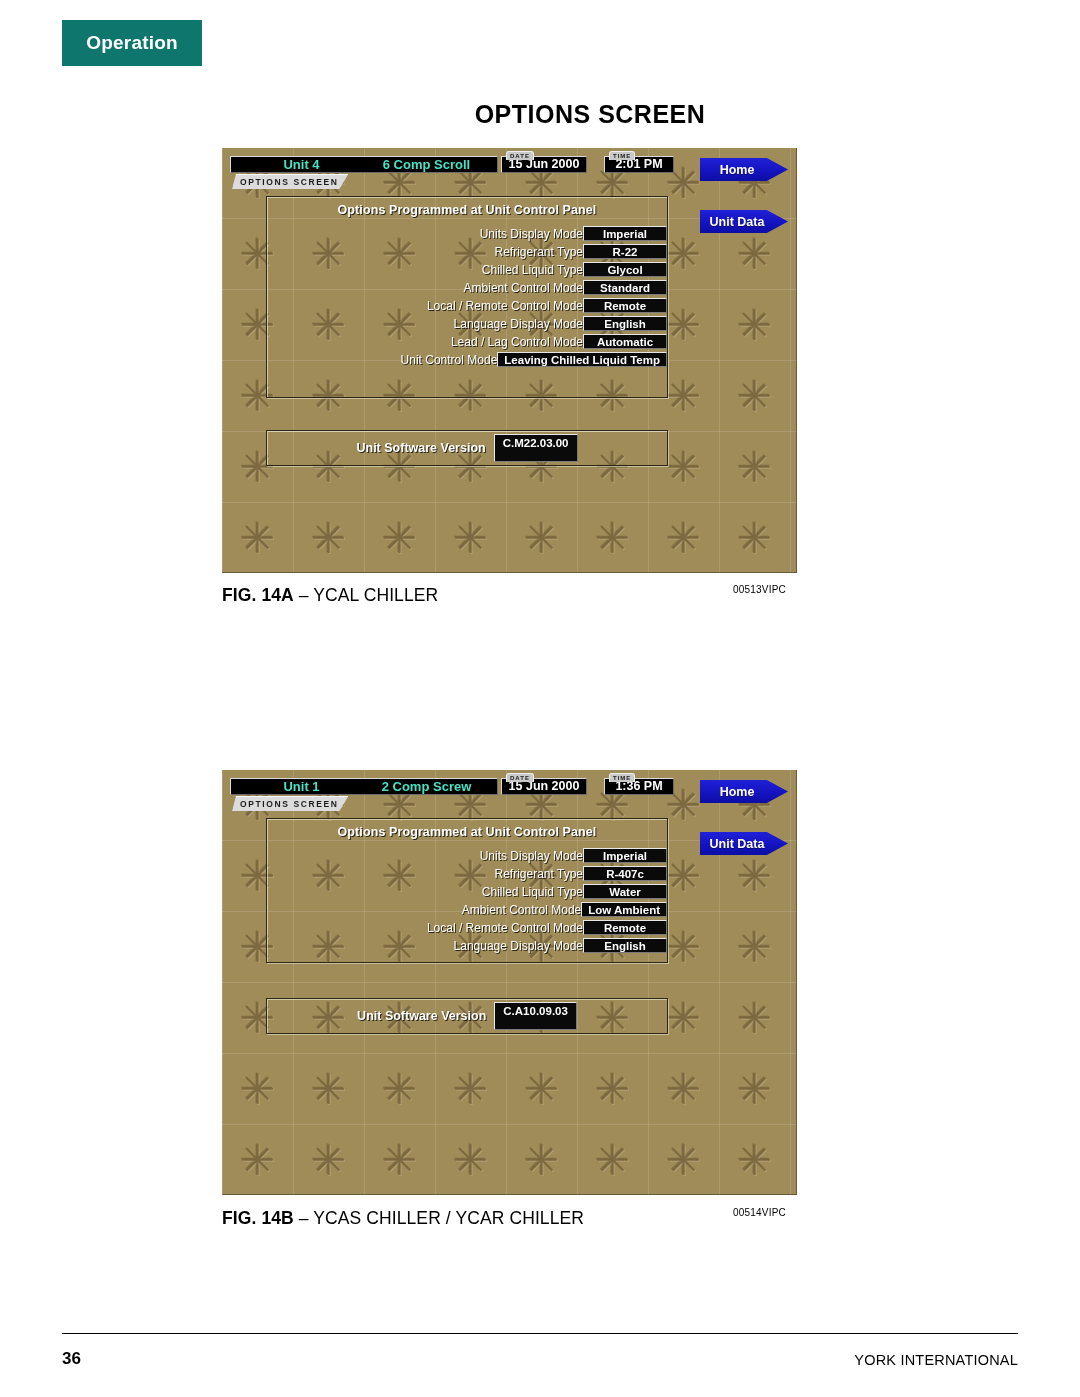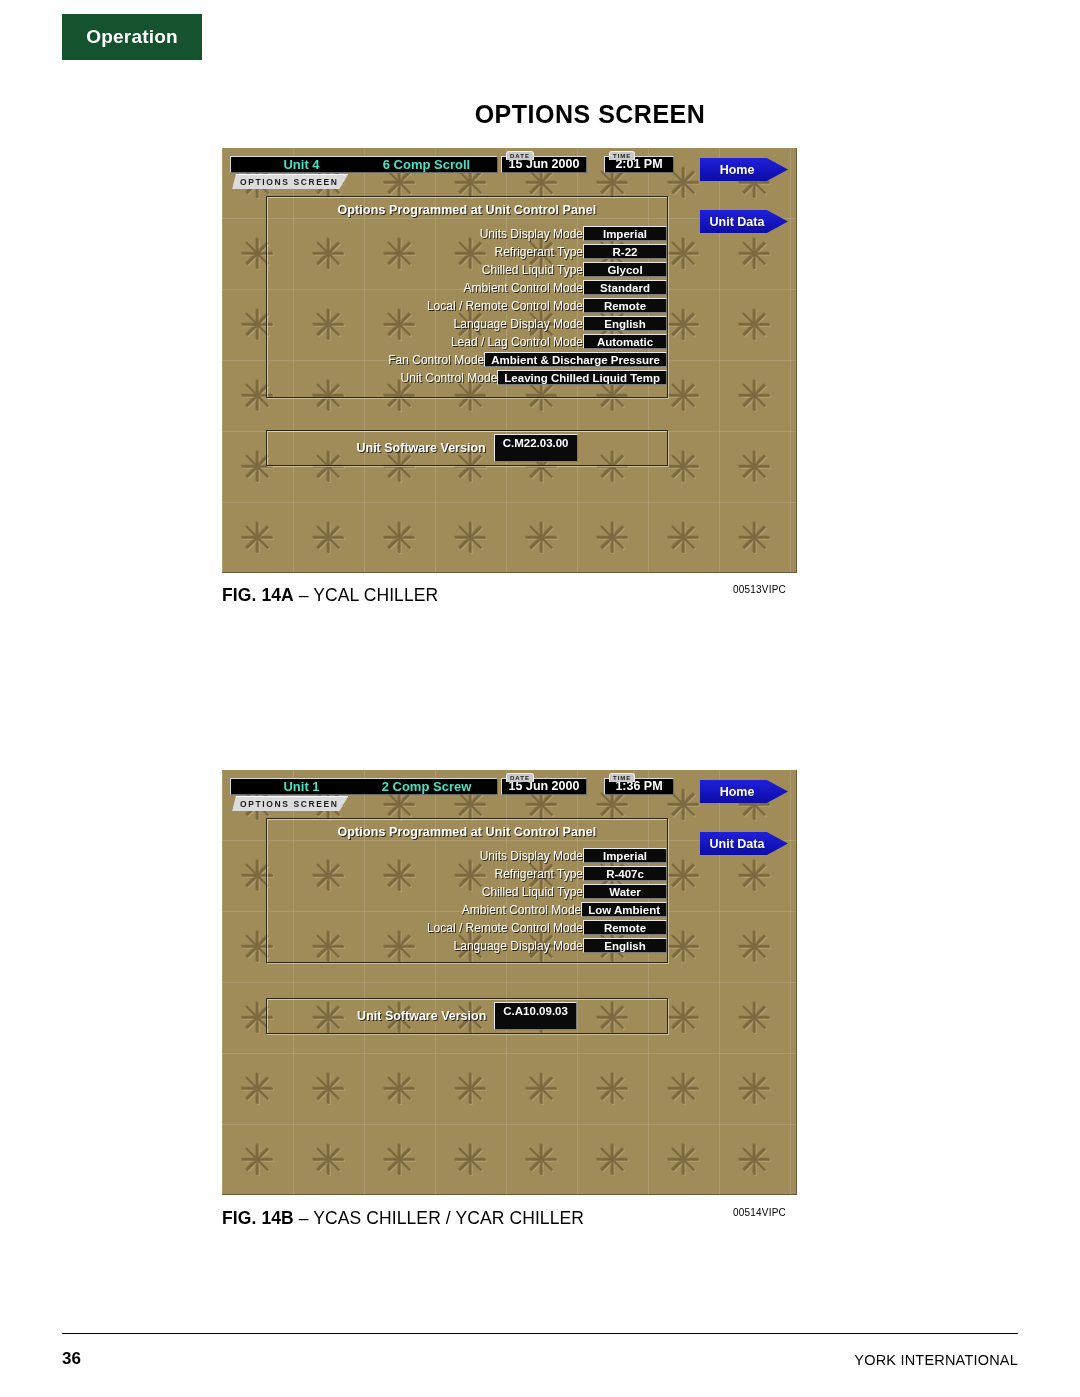--- a/index.html
+++ b/index.html
@@ -10,23 +10,23 @@
     width: 1080px; height: 1397px;
     position: relative;
     font-family: "Liberation Sans", sans-serif;
     color: #000;
     overflow: hidden;
   }
 
   
   .op-tab {
     position: absolute;
-    left: 62px; top: 14px;
+    left: 62px; top: 20px;
     width: 140px; height: 46px;
-    background: #14532d;
+    background: #0f766e;
     color: #ffffff;
     font-weight: bold;
     font-size: 19px;
     display: flex;
     align-items: center;
     justify-content: center;
     letter-spacing: .2px;
   }
   .page-title {
     position: absolute;
@@ -388,24 +388,20 @@
           </div>
           <div class="opt-row">
             <div class="opt-label">Language Display Mode</div>
             <div class="opt-value">English</div>
           </div>
           <div class="opt-row">
             <div class="opt-label">Lead / Lag Control Mode</div>
             <div class="opt-value">Automatic</div>
           </div>
           <div class="opt-row">
-            <div class="opt-label">Fan Control Mode</div>
-            <div class="opt-value">Ambient &amp; Discharge Pressure</div>
-          </div>
-          <div class="opt-row">
             <div class="opt-label">Unit Control Mode</div>
             <div class="opt-value">Leaving Chilled Liquid Temp</div>
           </div>
         </div>
     </div>
 
     <div class="ver-panel" style="left:44px; top:282px; width:400px; height:34px;">
       <span class="ver-label">Unit Software Version</span>
       <span class="ver-value">C.M22.03.00</span>
     </div>

